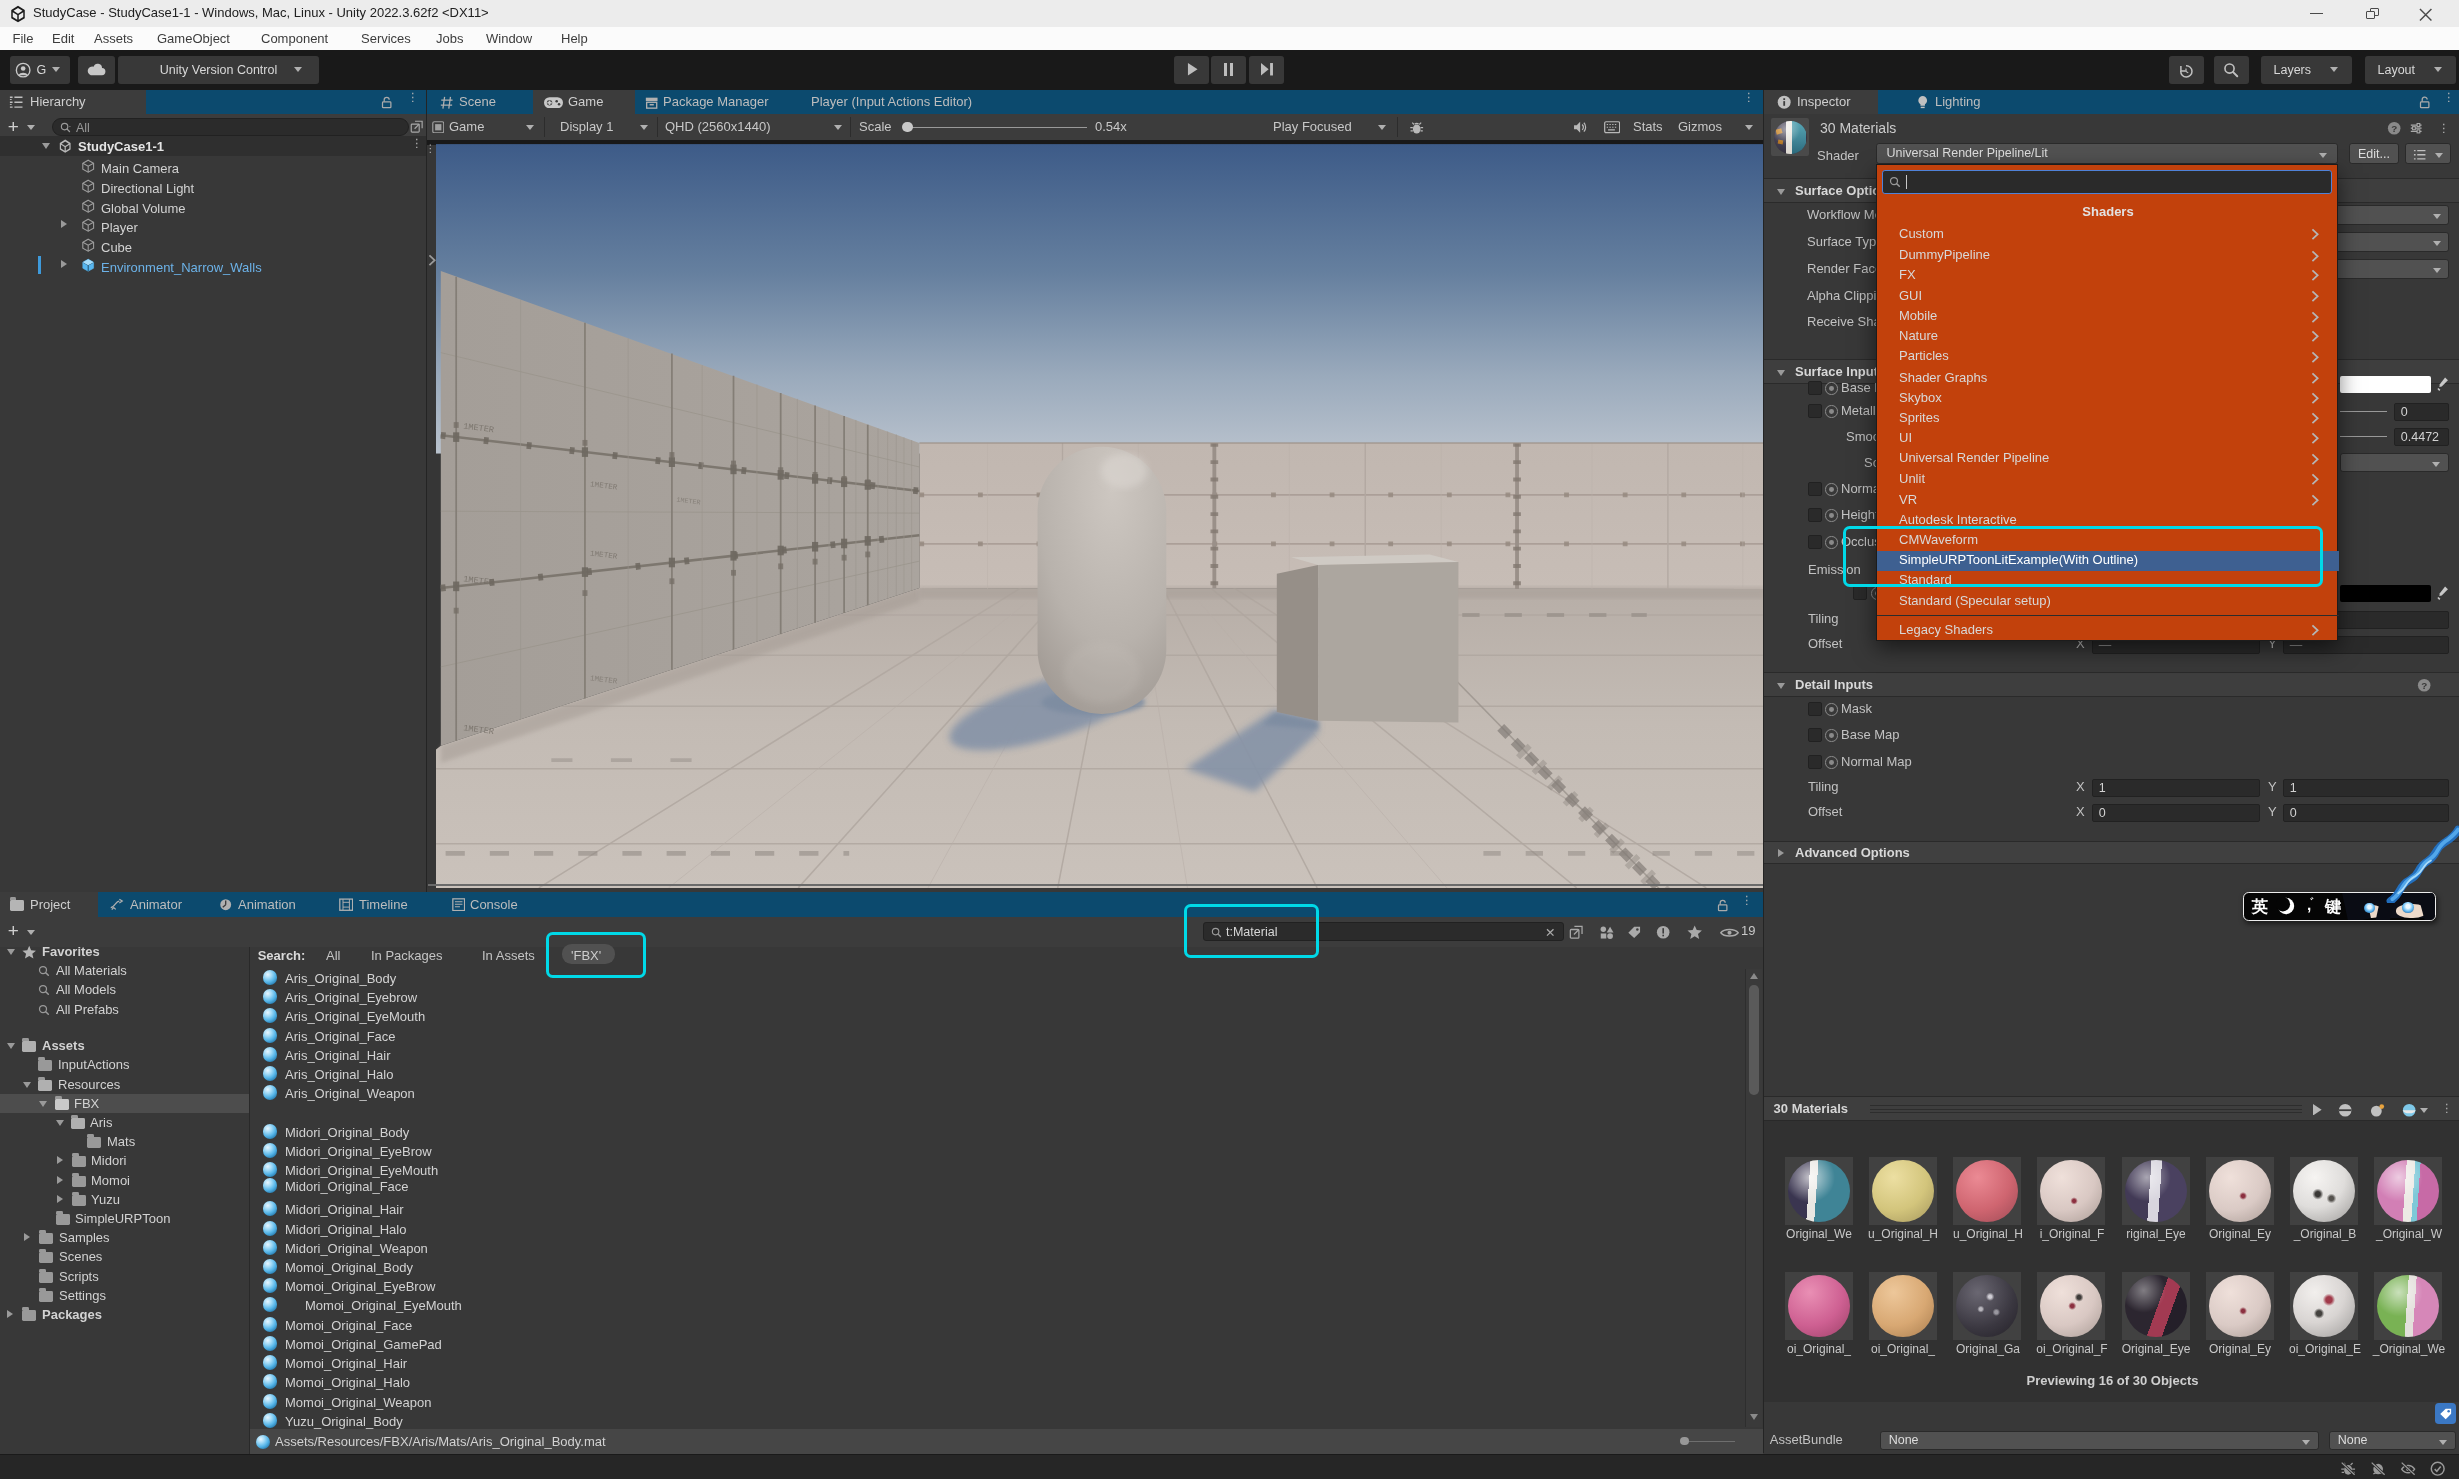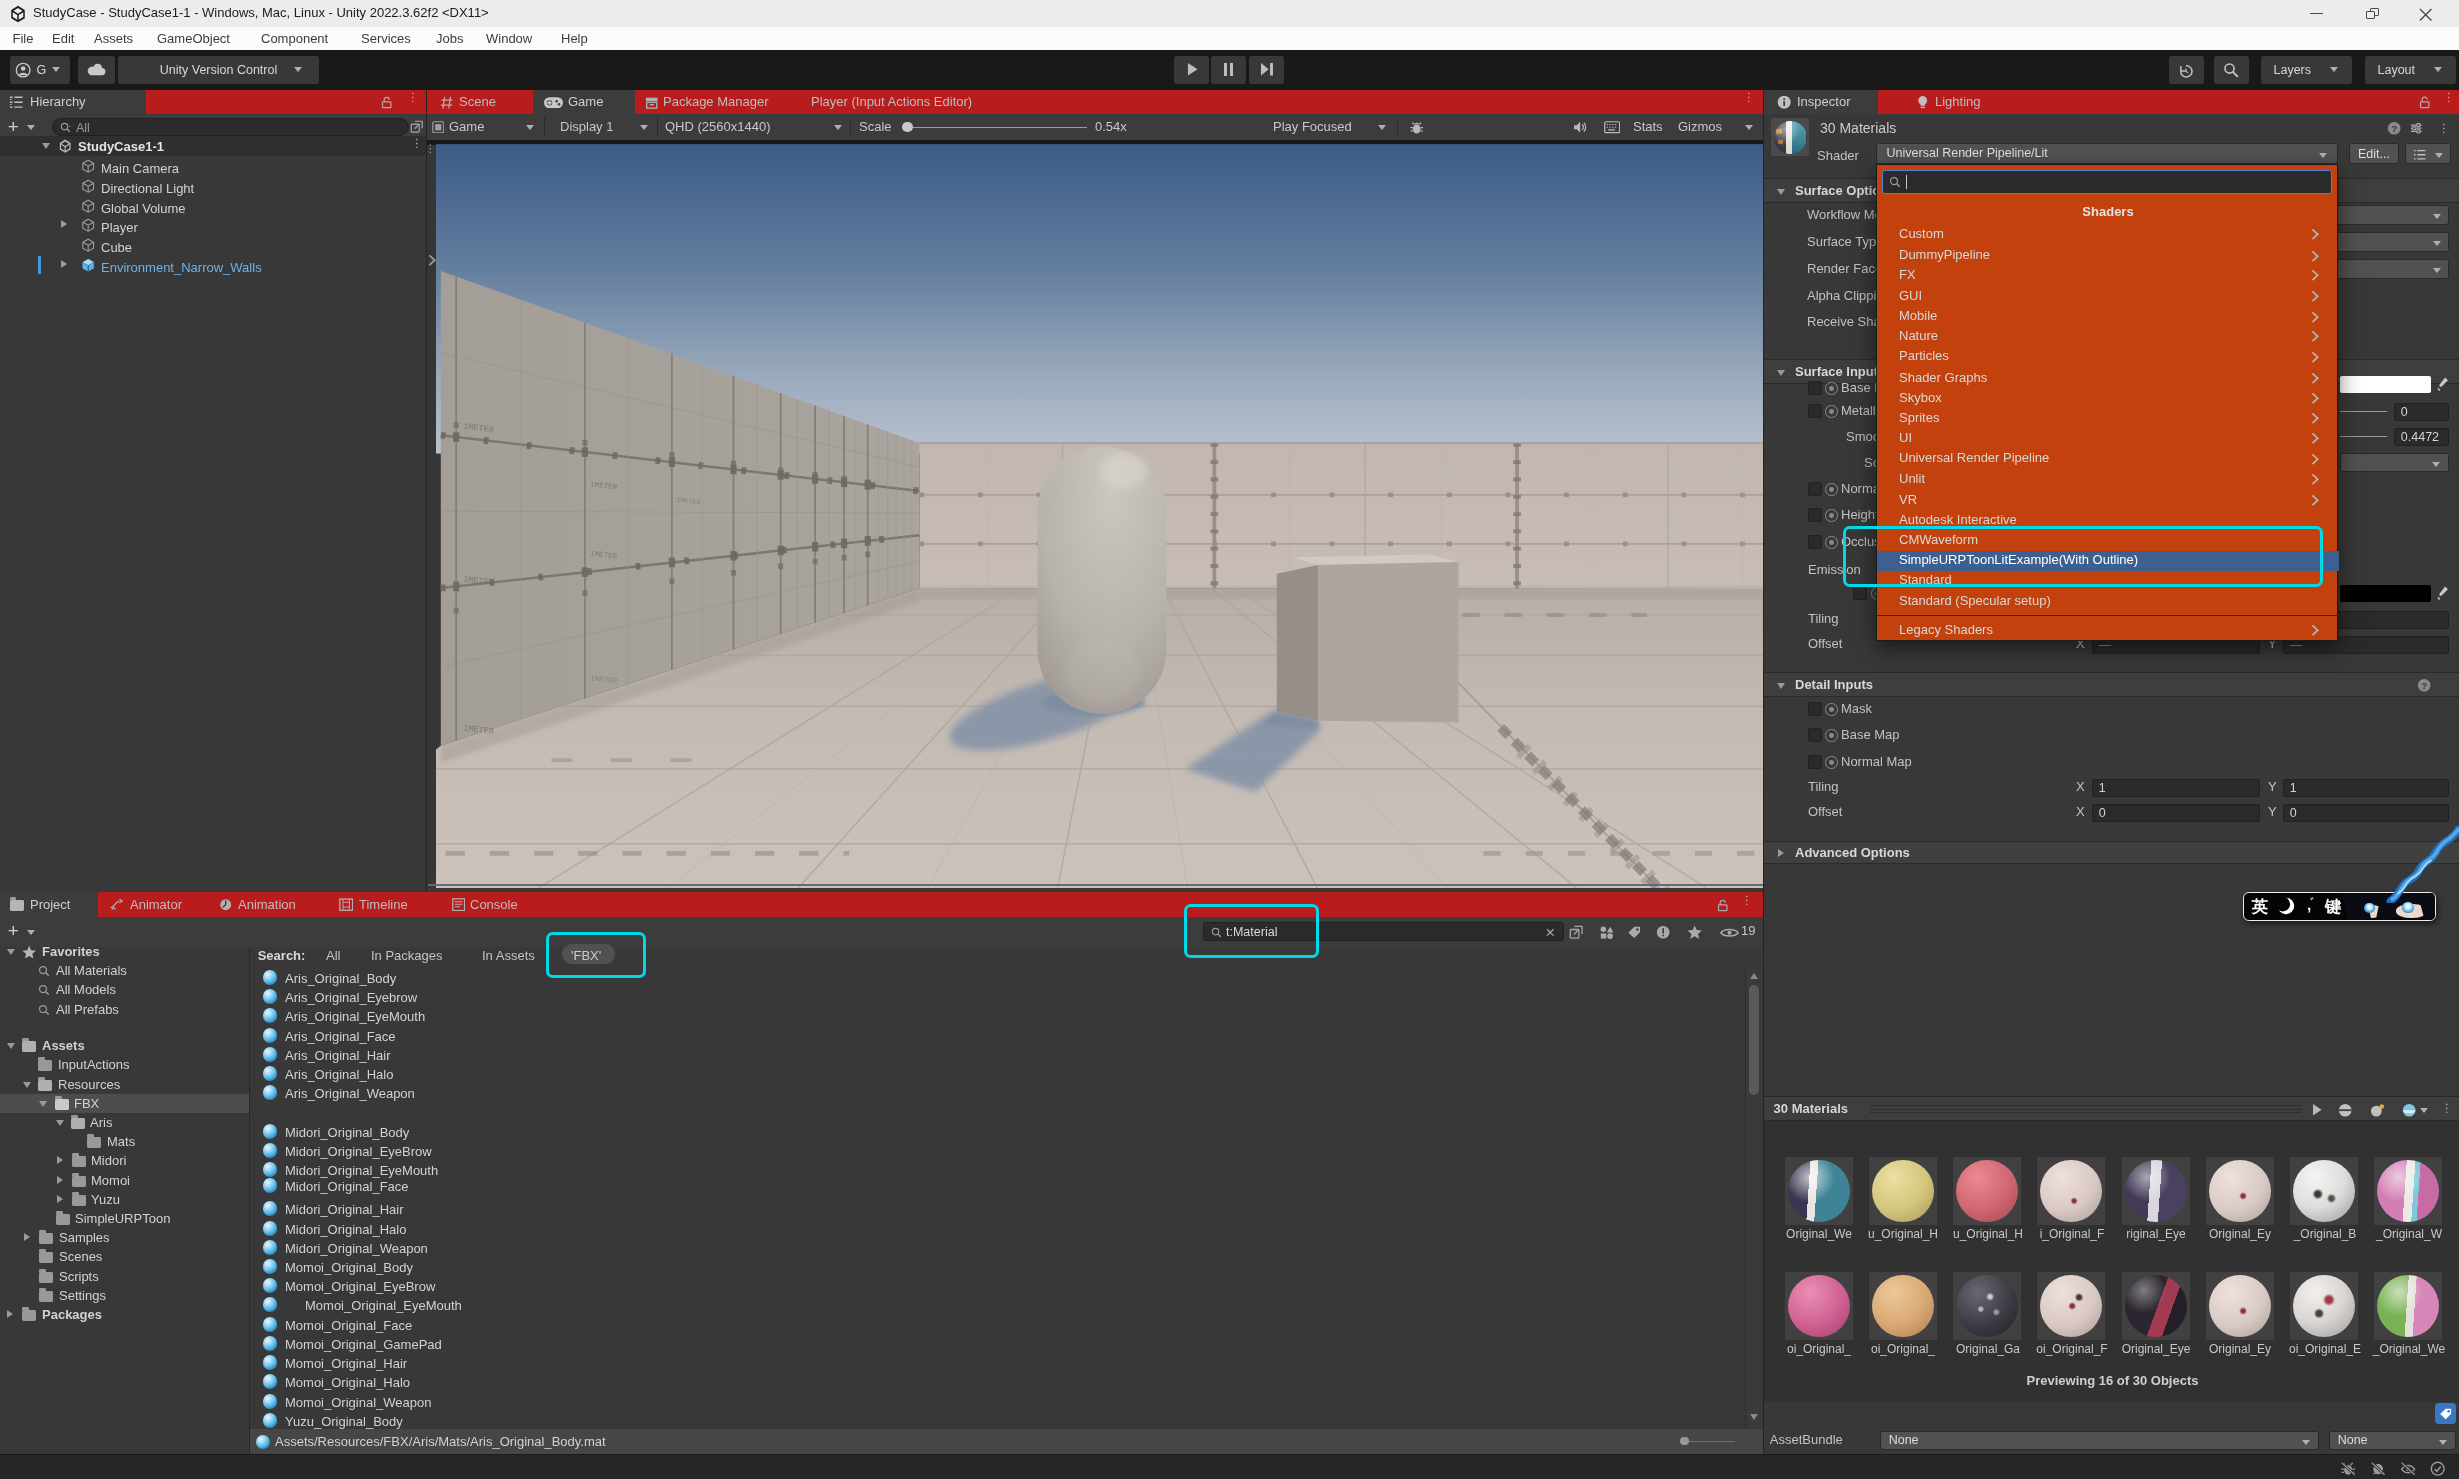--- a/index.html
+++ b/index.html
@@ -8,21 +8,21 @@
 #root{position:absolute;left:0;top:0;width:2459px;height:1479px;}
 .txt{color:#c8c8c8;font-size:13px;}
 
 #titlebar{left:0;top:0;width:2459px;height:27px;background:#ececec;}
 #menubar{left:0;top:27px;width:2459px;height:23px;background:#fbfbfb;}
 #menubar span{position:absolute;top:3.8px;color:#3c3c3c;font-size:13px;}
 #toolbar{left:0;top:50px;width:2459px;height:40px;background:#191919;}
 .tbtn{position:absolute;top:5.8px;height:28px;background:#383838;border-radius:2.9px;color:#d8d8d8;
 font-size:12.5px;line-height:28px;text-align:center;}
 
-.tabstrip{background:#b91c1c;}
+.tabstrip{background:#0c4a6e;}
 .tab{position:absolute;top:0;height:24px;background:#3c3c3c;border-radius:0;}
 .tabtxt{color:#cfcfcf;font-size:13px;line-height:24px;position:absolute;}
 .toolrow{background:#3c3c3c;}
 .search{position:absolute;background:#2b2b2b;border:1px solid #212121;border-radius:9.6px;color:#989898;font-size:12.5px;}
 .treerow{position:absolute;height:20px;line-height:20px;color:#d2d2d2;font-size:13px;white-space:nowrap;}
 .caret{position:absolute;width:0;height:0;}
 .cdown{border-left:4.8px solid transparent;border-right:4.8px solid transparent;border-top:6.7px solid #9a9a9a;}
 .cright{border-top:4.8px solid transparent;border-bottom:4.8px solid transparent;border-left:6.7px solid #9a9a9a;}
 .ddown{border-left:4.3px solid transparent;border-right:4.3px solid transparent;border-top:5.8px solid #b0b0b0;}
 .field{position:absolute;background:#2a2a2a;border:1px solid #212121;border-radius:1.9px;color:#d2d2d2;font-size:12.5px;}

